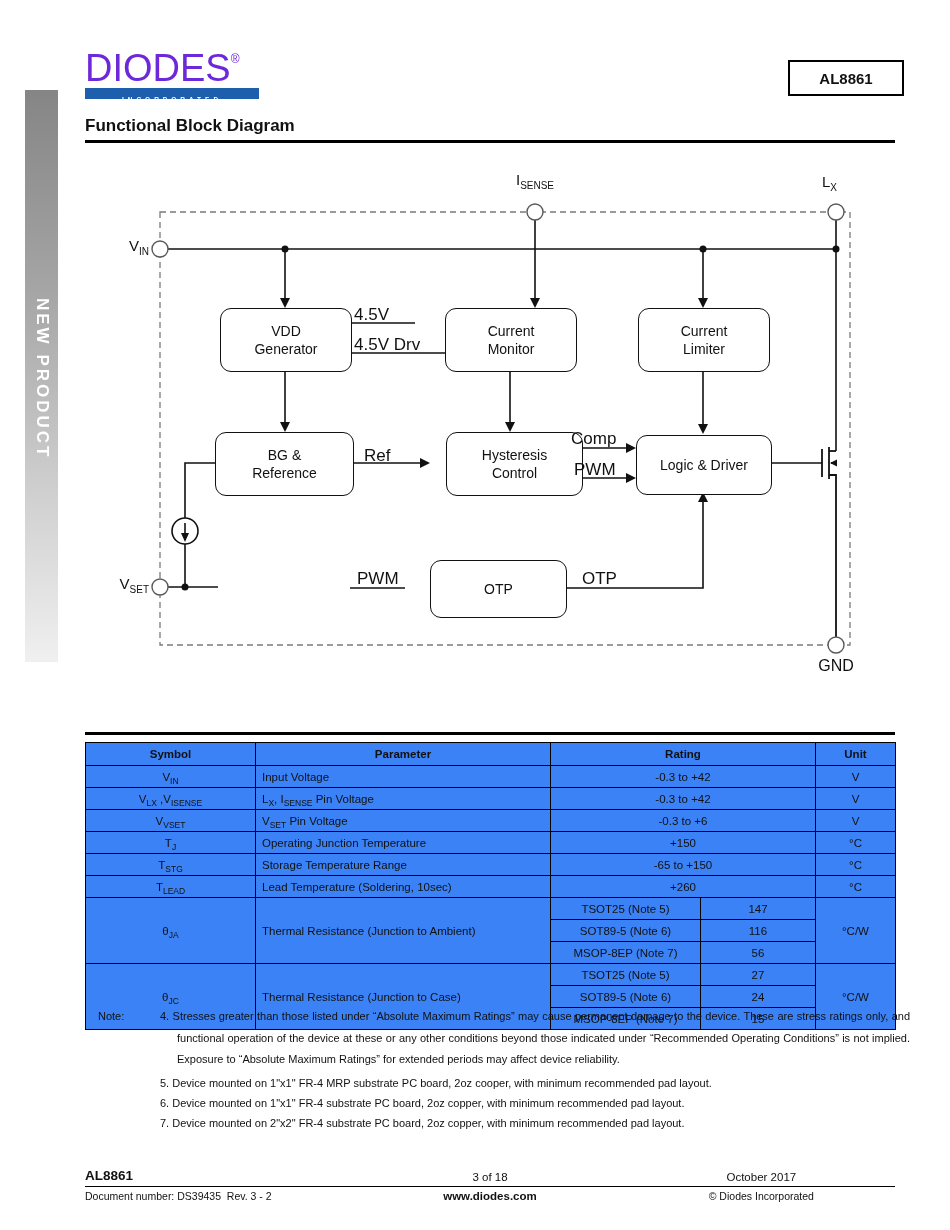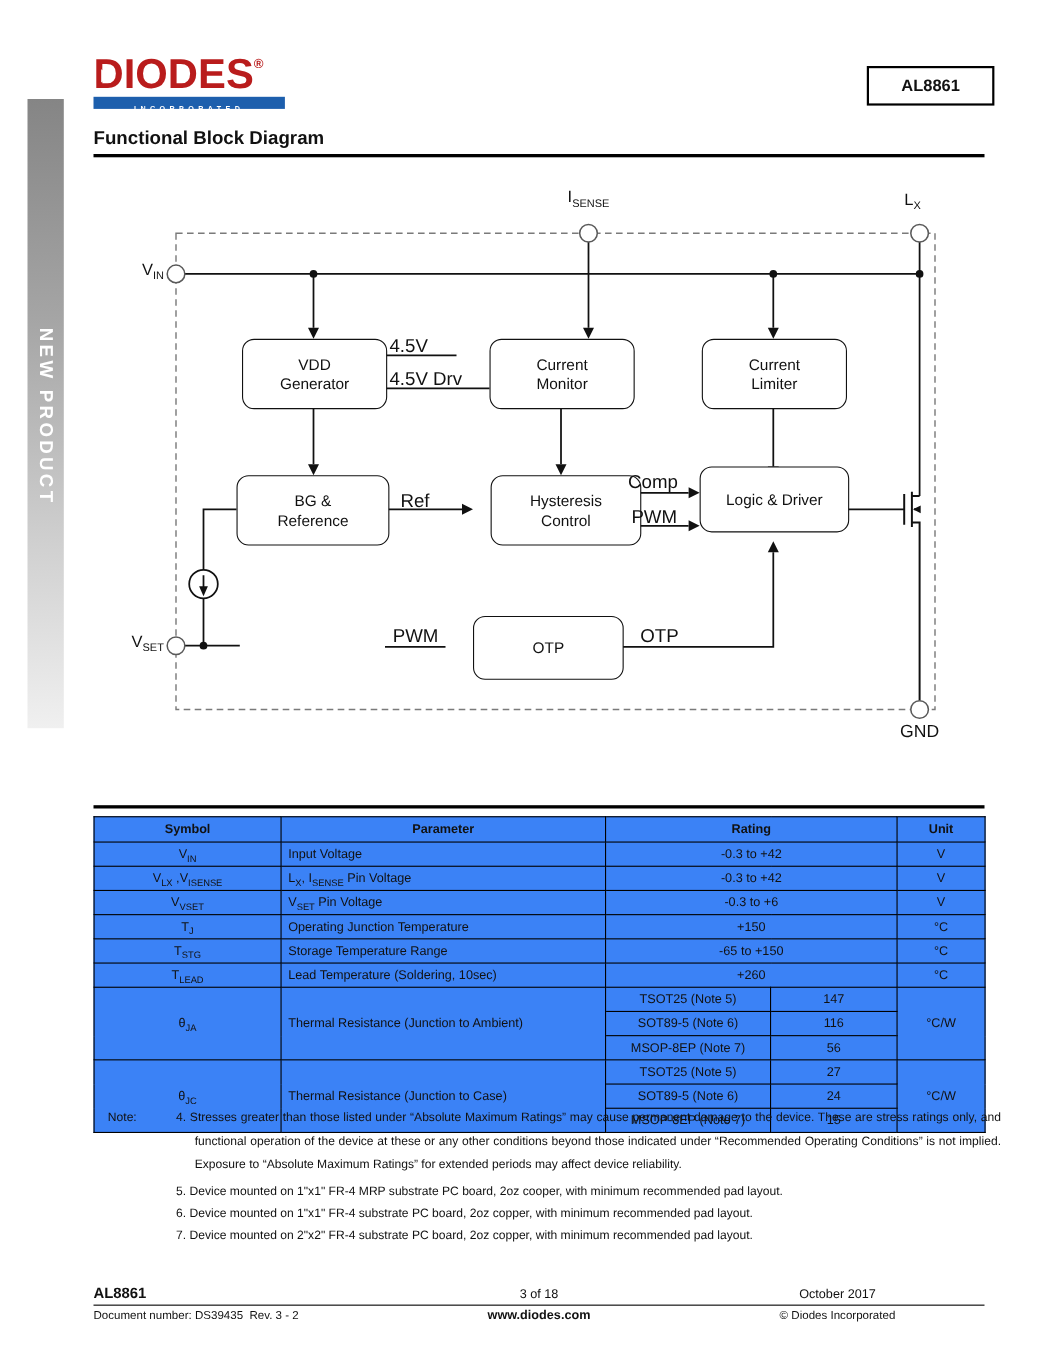--- a/index.html
+++ b/index.html
@@ -7,21 +7,21 @@
   .page{position:relative;width:950px;height:1230px;background:#fff;overflow:hidden;}
 
   
   .sidebar{position:absolute;left:25px;top:90px;width:33px;height:572px;
     background:linear-gradient(to bottom,#858585 0%,#a5a5a5 35%,#cfcfcf 70%,#f0f0f0 100%);}
   .sidebar-label{position:absolute;top:208px;left:50%;transform:translateX(-50%);
     writing-mode:vertical-rl;color:#fff;font-weight:bold;font-size:17px;letter-spacing:3px;white-space:nowrap;}
 
   
   .logo{position:absolute;left:85px;top:50px;width:176px;}
-  .logo-word{position:relative;font-size:38px;font-weight:bold;color:#b91c1c;line-height:0.95;letter-spacing:0px;}
+  .logo-word{position:relative;font-size:38px;font-weight:normal;color:#6d28d9;line-height:0.95;letter-spacing:0px;}
   .logo-reg{font-size:12px;vertical-align:18px;}
   .logo-tri{position:absolute;left:7px;top:13px;width:0;height:0;border-top:6px solid transparent;border-bottom:6px solid transparent;border-left:9px solid #fff;}
   .logo-bar{margin-top:2px;width:174px;height:11px;background:#1d5fad;text-align:center;}
   .logo-sub{color:#fff;font-size:6.5px;letter-spacing:4px;line-height:11px;font-weight:bold;}
   .part-box{position:absolute;left:788px;top:60px;width:112px;height:32px;border:2.2px solid #000;
     display:flex;align-items:center;justify-content:center;font-weight:bold;font-size:15px;background:#fff;}
 
   .sec-title{position:absolute;left:85px;font-weight:bold;font-size:17px;}
   .sec-title small{font-weight:normal;font-size:11px;}
   .rule{position:absolute;left:85px;width:810px;height:3px;background:#000;}
@@ -151,21 +151,21 @@
     <div class="block" style="left:135px;top:145px;width:130px;height:62px;">VDD
 Generator</div>
     <div class="block" style="left:360px;top:145px;width:130px;height:62px;">Current
 Monitor</div>
     <div class="block" style="left:553px;top:145px;width:130px;height:62px;">Current
 Limiter</div>
     <div class="block" style="left:130px;top:269px;width:137px;height:62px;">BG &amp;
 Reference</div>
     <div class="block" style="left:361px;top:269px;width:135px;height:62px;">Hysteresis
 Control</div>
-    <div class="block" style="left:551px;top:261px;width:134px;height:58px;">Logic &amp; Driver</div>
+    <div class="block" style="left:551px;top:272px;width:134px;height:58px;">Logic &amp; Driver</div>
     <div class="block" style="left:345px;top:397px;width:135px;height:56px;">OTP</div>
 
     <div class="pin-label" style="left:413px;top:8px;width:74px;text-align:center;"><span>I</span><sub>SENSE</sub></div>
     <div class="pin-label" style="left:737px;top:10px;width:40px;"><span>L</span><sub>X</sub></div>
     <div class="pin-label" style="left:12px;top:74px;width:52px;text-align:right;"><span>V</span><sub>IN</sub></div>
     <div class="pin-label" style="left:8px;top:412px;width:56px;text-align:right;"><span>V</span><sub>SET</sub></div>
     <div class="pin-label" style="left:721px;top:494px;width:60px;text-align:center;font-size:16px;">GND</div>
 
     <div class="wire-label" style="left:269px;top:142px;">4.5V</div>
     <div class="wire-label" style="left:269px;top:172px;">4.5V Drv</div>

